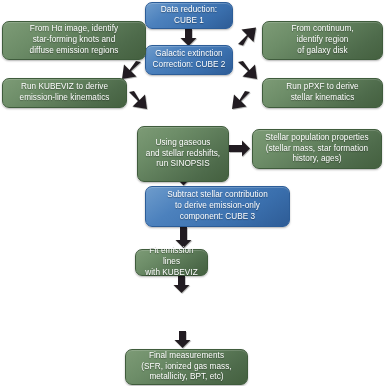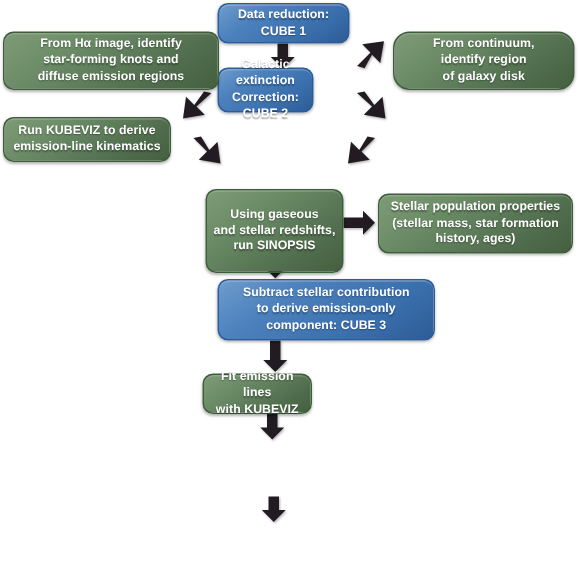--- a/index.html
+++ b/index.html
@@ -19,21 +19,21 @@
     height: 386px;
   }
   .node {
     position: absolute;
     box-sizing: border-box;
     display: flex;
     align-items: center;
     justify-content: center;
     text-align: center;
     color: #ffffff;
-    font-weight: bold;
+    font-weight: normal;
     font-size: 8.2px;
     line-height: 1.32;
     border-radius: 7px;
     padding: 2px 4px;
     z-index: 5;
     letter-spacing: 0.05px;
     text-shadow: 0 1px 1px rgba(0,0,0,0.35);
   }
   .node.green {
     background: linear-gradient(145deg, #7d9b76 0%, #6d8d68 28%, #4e6b4b 78%, #44603f 100%);
@@ -120,42 +120,46 @@
     <g filter="url(#sh)">
       <path class="arrow-path" d="M179 331 h7 v9 h4.5 l-8 8 l-8 -8 h4.5 z"></path>
     </g>
   </svg>
 
   <div class="node blue" style="left:145px;top:2px;width:88px;height:27px;">
     <span class="nodetext">Data reduction:
 CUBE 1</span>
   </div>
 
-  <div class="node blue" style="left:145px;top:45px;width:64px;height:30px;">
+  <div class="node blue" style="left:145px;top:45px;width:88px;height:30px;">
     <span class="nodetext">Galactic extinction
 Correction: CUBE 2</span>
   </div>
 
   <div class="node green" style="left:2px;top:21px;width:144px;height:39px;">
     <span class="nodetext">From Hα image, identify
 star-forming knots and
 diffuse emission regions</span>
   </div>
 
-  <div class="node green" style="left:2px;top:78px;width:112px;height:30px;">
+  <div class="node green" style="left:2px;top:78px;width:125px;height:30px;">
     <span class="nodetext">Run KUBEVIZ to derive
 emission-line kinematics</span>
   </div>
 
-  <div class="node green" style="left:262px;top:21px;width:121px;height:39px;border-radius:11px;">
+  <div class="node green" style="left:262px;top:21px;width:121px;height:39px;">
     <span class="nodetext">From continuum,
 identify region
 of galaxy disk</span>
   </div>
 
+  <div class="node green" style="left:262px;top:78px;width:121px;height:30px;">
+    <span class="nodetext">Run pPXF to derive
+stellar kinematics</span>
+  </div>
 
   <div class="node green" style="left:137px;top:126px;width:92px;height:56px;">
     <span class="nodetext">Using gaseous
 and stellar redshifts,
 run SINOPSIS</span>
   </div>
 
   <div class="node green" style="left:252px;top:129px;width:130px;height:40px;">
     <span class="nodetext">Stellar population properties
 (stellar mass, star formation
@@ -167,14 +171,19 @@
 to derive emission-only
 component: CUBE 3</span>
   </div>
 
   <div class="node green" style="left:135px;top:249px;width:73px;height:27px;">
     <span class="nodetext">Fit emission lines
 with KUBEVIZ</span>
   </div>
 
 
+  <div class="node green" style="left:125px;top:349px;width:123px;height:36px;">
+    <span class="nodetext">Final measurements
+(SFR, ionized gas mass,
+metallicity, BPT, etc)</span>
+  </div>
 
 </div>
 
 </body></html>

